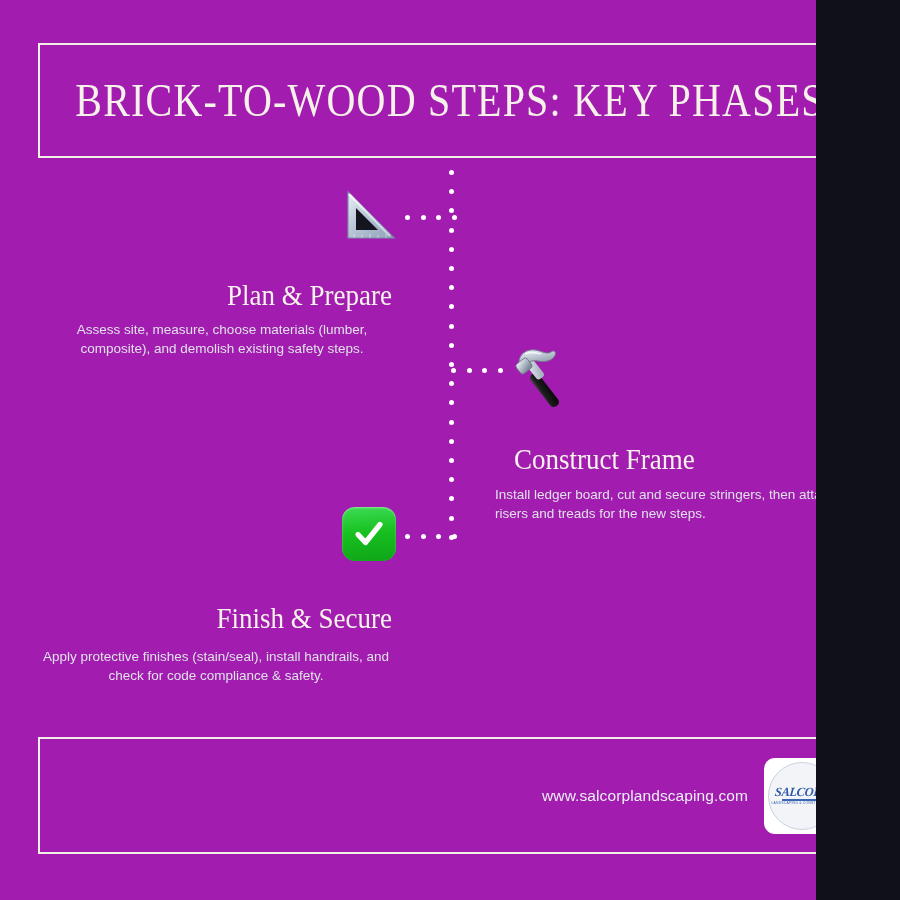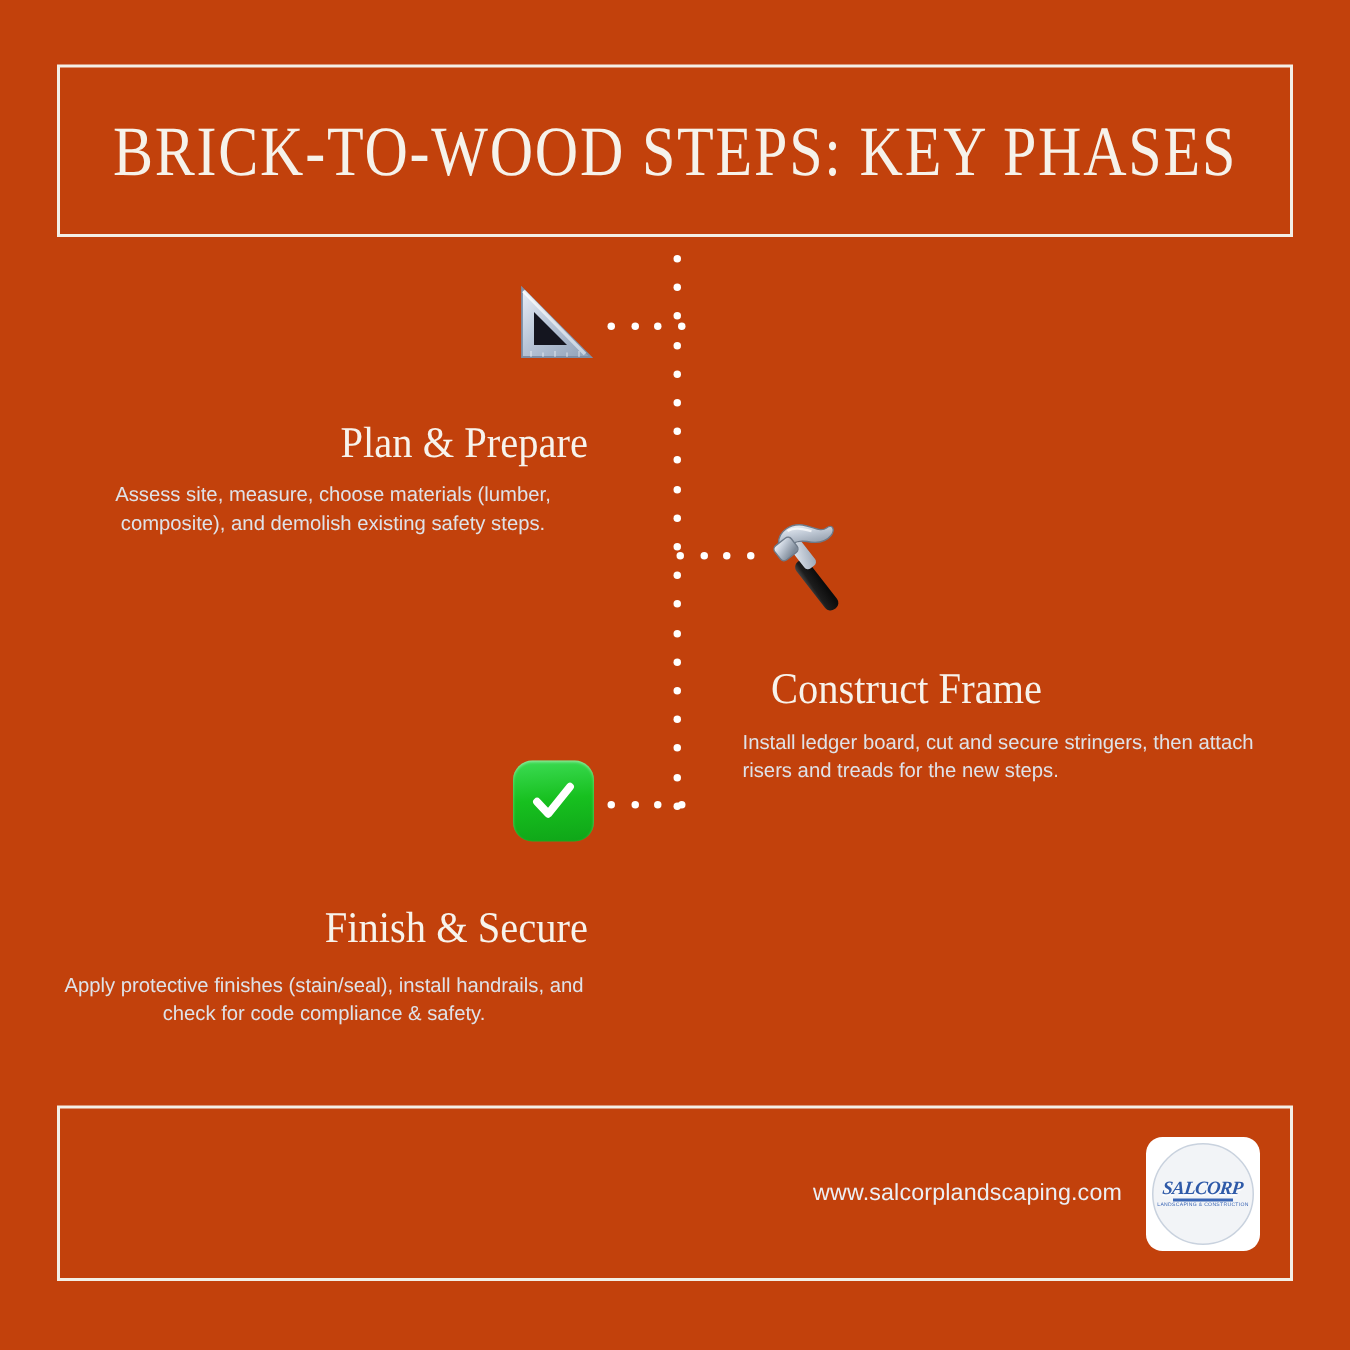--- a/index.html
+++ b/index.html
@@ -10,23 +10,23 @@
   }
   body {
     width: 900px;
     height: 900px;
     overflow: hidden;
     font-family: "Liberation Sans", sans-serif;
   }
 
   #poster {
     position: relative;
-    width: 900px;
+    width: 816px;
     height: 900px;
-    background: #c2410c;
+    background: #a21caf;
     overflow: hidden;
   }
 
   
   .title-box {
     position: absolute;
     left: 38px;
     top: 43px;
     width: 824px;
     height: 115px;

